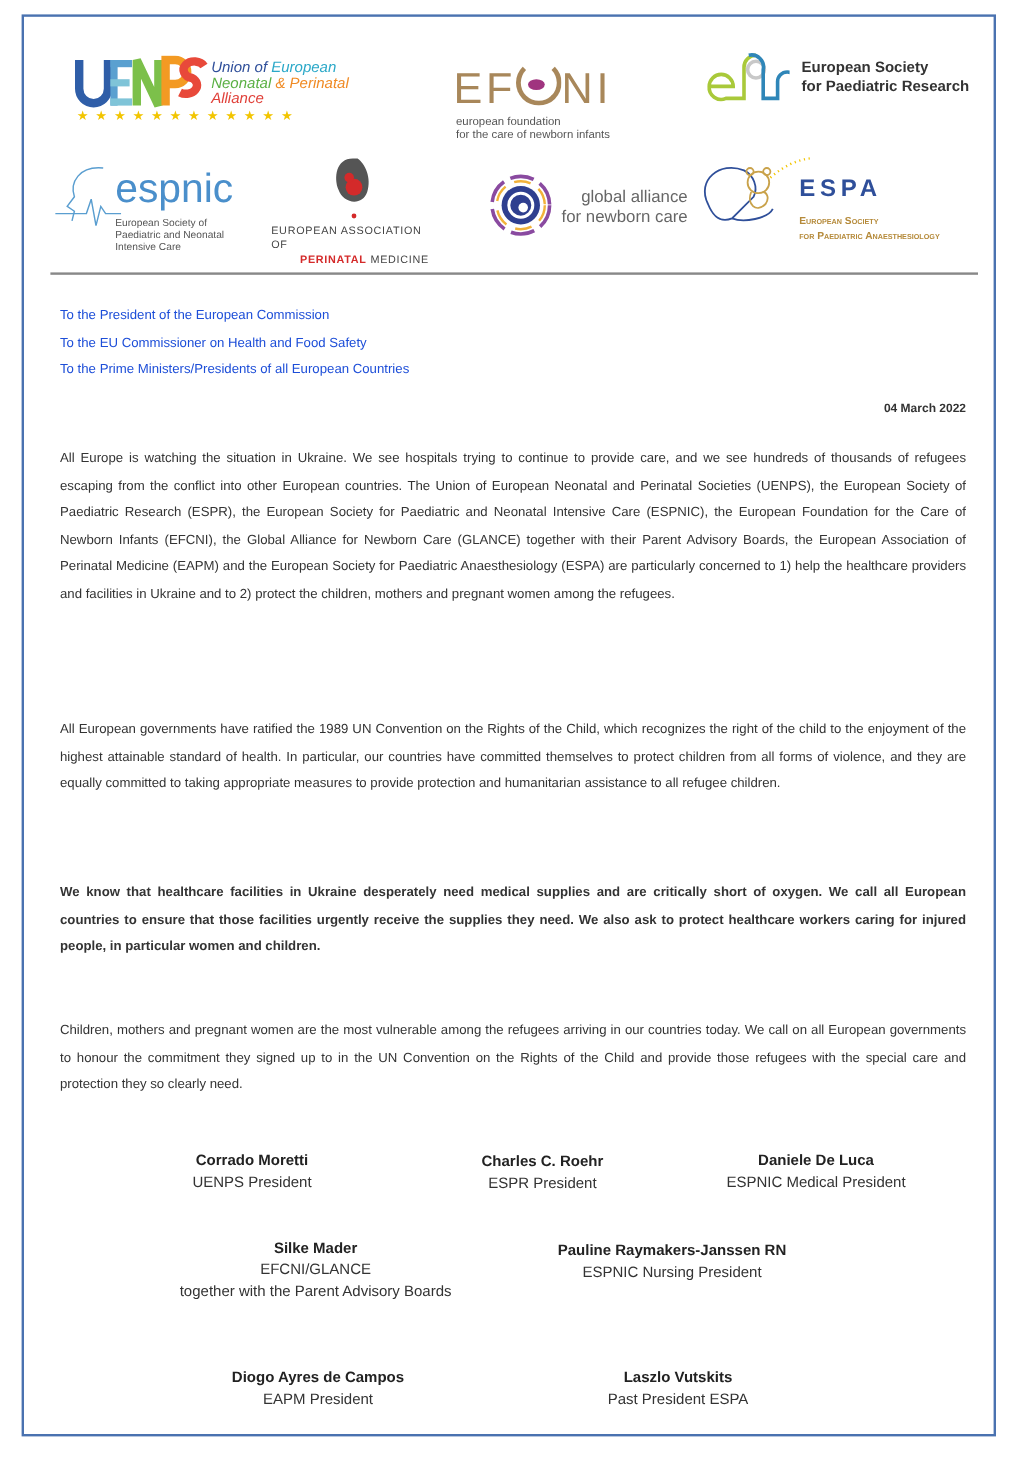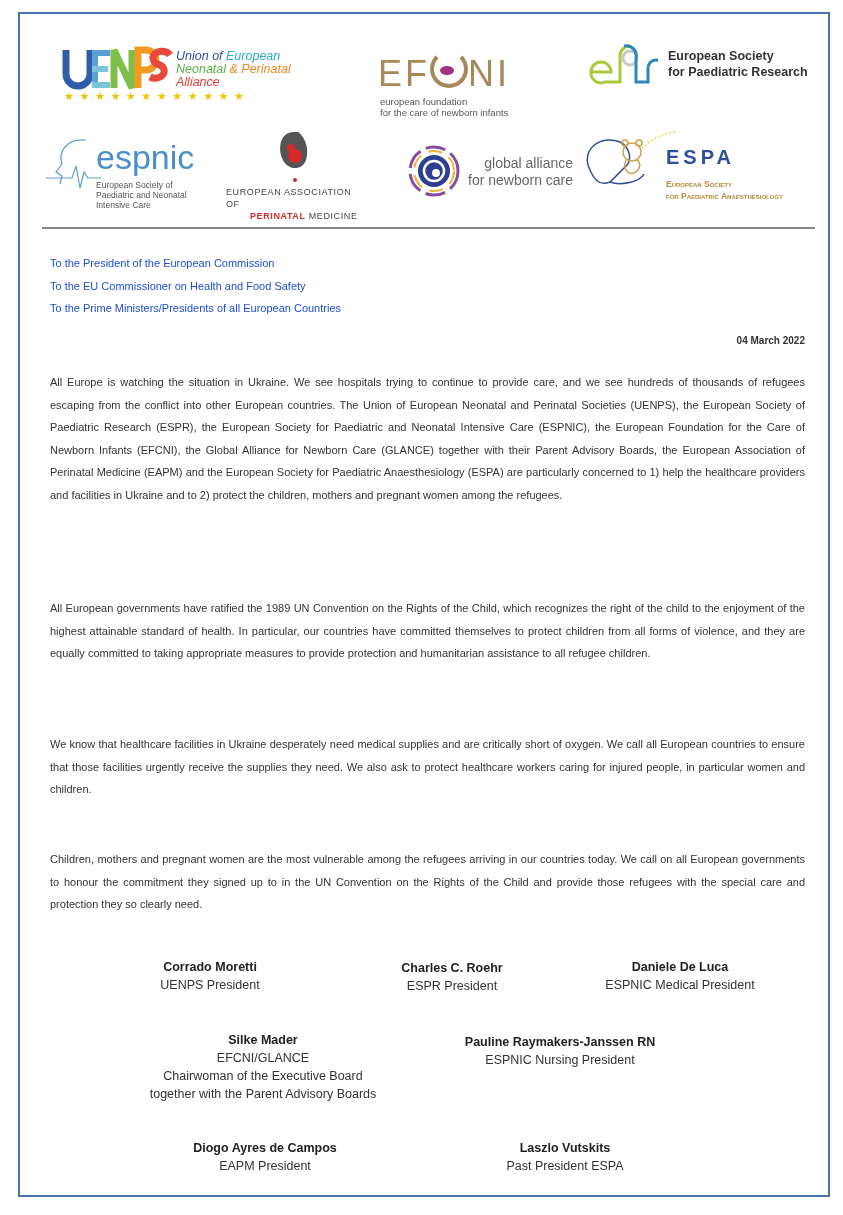--- a/index.html
+++ b/index.html
@@ -125,40 +125,39 @@
 <div class="addr">
   <div>To the President of the European Commission</div>
   <div>To the EU Commissioner on Health and Food Safety</div>
   <div>To the Prime Ministers/Presidents of all European Countries</div>
 </div>
 
 <div class="date">04 March 2022</div>
 
 <p class="para" style="top:371px;">All Europe is watching the situation in Ukraine. We see hospitals trying to continue to provide care, and we see hundreds of thousands of refugees escaping from the conflict into other European countries. The Union of European Neonatal and Perinatal Societies (UENPS), the European Society of Paediatric Research (ESPR), the European Society for Paediatric and Neonatal Intensive Care (ESPNIC), the European Foundation for the Care of Newborn Infants (EFCNI), the Global Alliance for Newborn Care (GLANCE) together with their Parent Advisory Boards, the European Association of Perinatal Medicine (EAPM) and the European Society for Paediatric Anaesthesiology (ESPA) are particularly concerned to 1) help the healthcare providers and facilities in Ukraine and to 2) protect the children, mothers and pregnant women among the refugees.</p>
 <p class="para" style="top:597px;">All European governments have ratified the 1989 UN Convention on the Rights of the Child, which recognizes the right of the child to the enjoyment of the highest attainable standard of health. In particular, our countries have committed themselves to protect children from all forms of violence, and they are equally committed to taking appropriate measures to provide protection and humanitarian assistance to all refugee children.</p>
-<p class="para" style="top:733px;">We know that healthcare facilities in Ukraine desperately need medical supplies and are critically short of oxygen. We call all European countries to ensure that those facilities urgently receive the supplies they need. We also ask to protect healthcare workers caring for injured people, in particular women and children.</p>
+<p class="para" style="top:733px;font-weight:bold;">We know that healthcare facilities in Ukraine desperately need medical supplies and are critically short of oxygen. We call all European countries to ensure that those facilities urgently receive the supplies they need. We also ask to protect healthcare workers caring for injured people, in particular women and children.</p>
 <p class="para" style="top:848px;">Children, mothers and pregnant women are the most vulnerable among the refugees arriving in our countries today. We call on all European governments to honour the commitment they signed up to in the UN Convention on the Rights of the Child and provide those refugees with the special care and protection they so clearly need.</p>
 
 <div class="sig" style="left:120px;top:958px;width:180px;">
   <div class="nm">Corrado Moretti</div>
   <div>UENPS President</div>
 </div>
 <div class="sig" style="left:362px;top:959px;width:180px;">
   <div class="nm">Charles C. Roehr</div>
   <div>ESPR President</div>
 </div>
 <div class="sig" style="left:580px;top:958px;width:200px;">
   <div class="nm">Daniele De Luca</div>
   <div>ESPNIC Medical President</div>
 </div>
 
 <div class="sig" style="left:128px;top:1031px;width:270px;">
   <div class="nm">Silke Mader</div>
   <div>EFCNI/GLANCE</div>
-  <div>Chairwoman of the Executive Board</div>
   <div>together with the Parent Advisory Boards</div>
 </div>
 <div class="sig" style="left:440px;top:1033px;width:240px;">
   <div class="nm">Pauline Raymakers-Janssen RN</div>
   <div>ESPNIC Nursing President</div>
 </div>
 
 <div class="sig" style="left:160px;top:1139px;width:210px;">
   <div class="nm">Diogo Ayres de Campos</div>
   <div>EAPM President</div>

